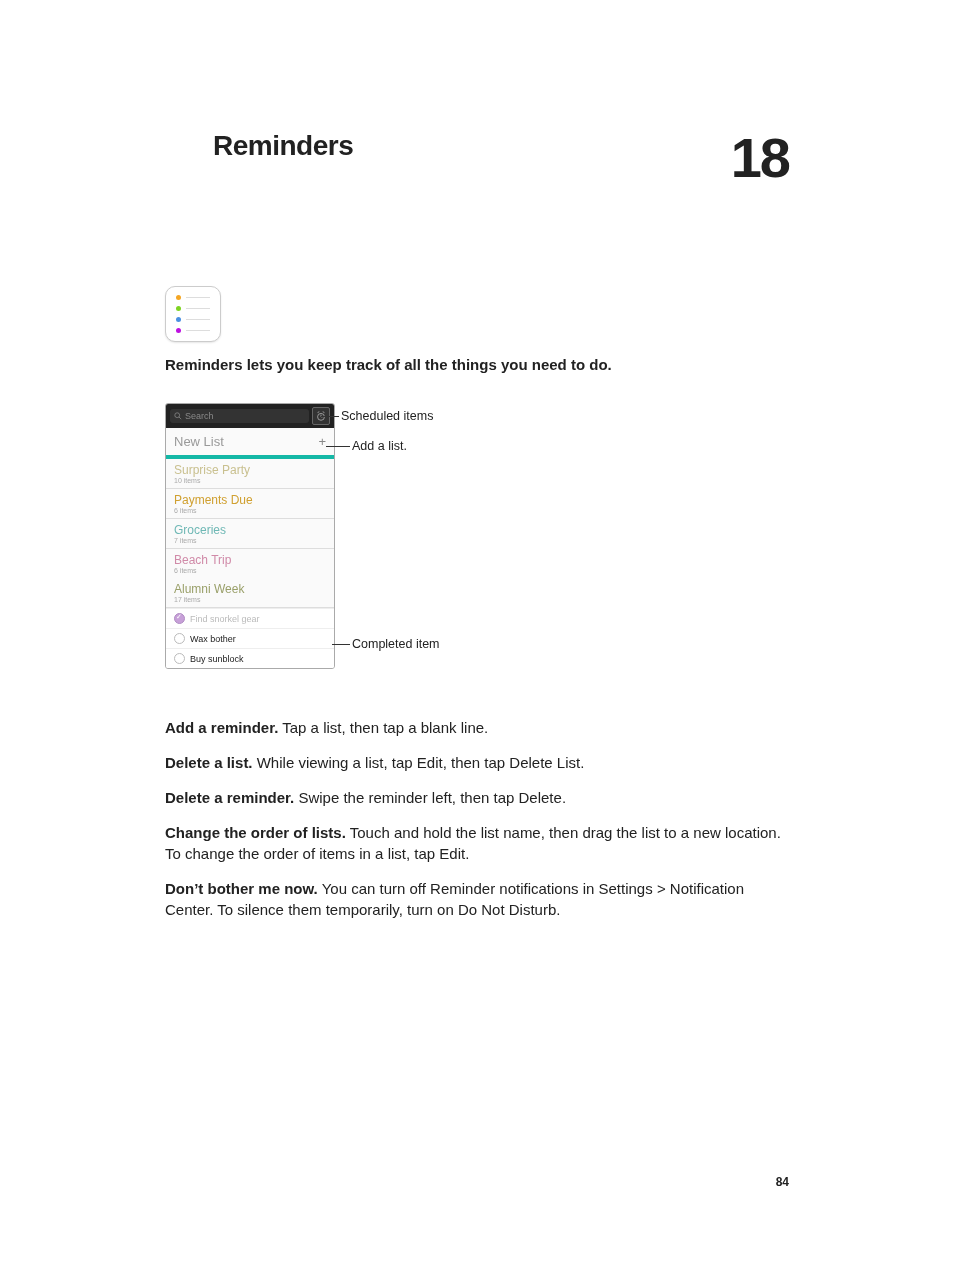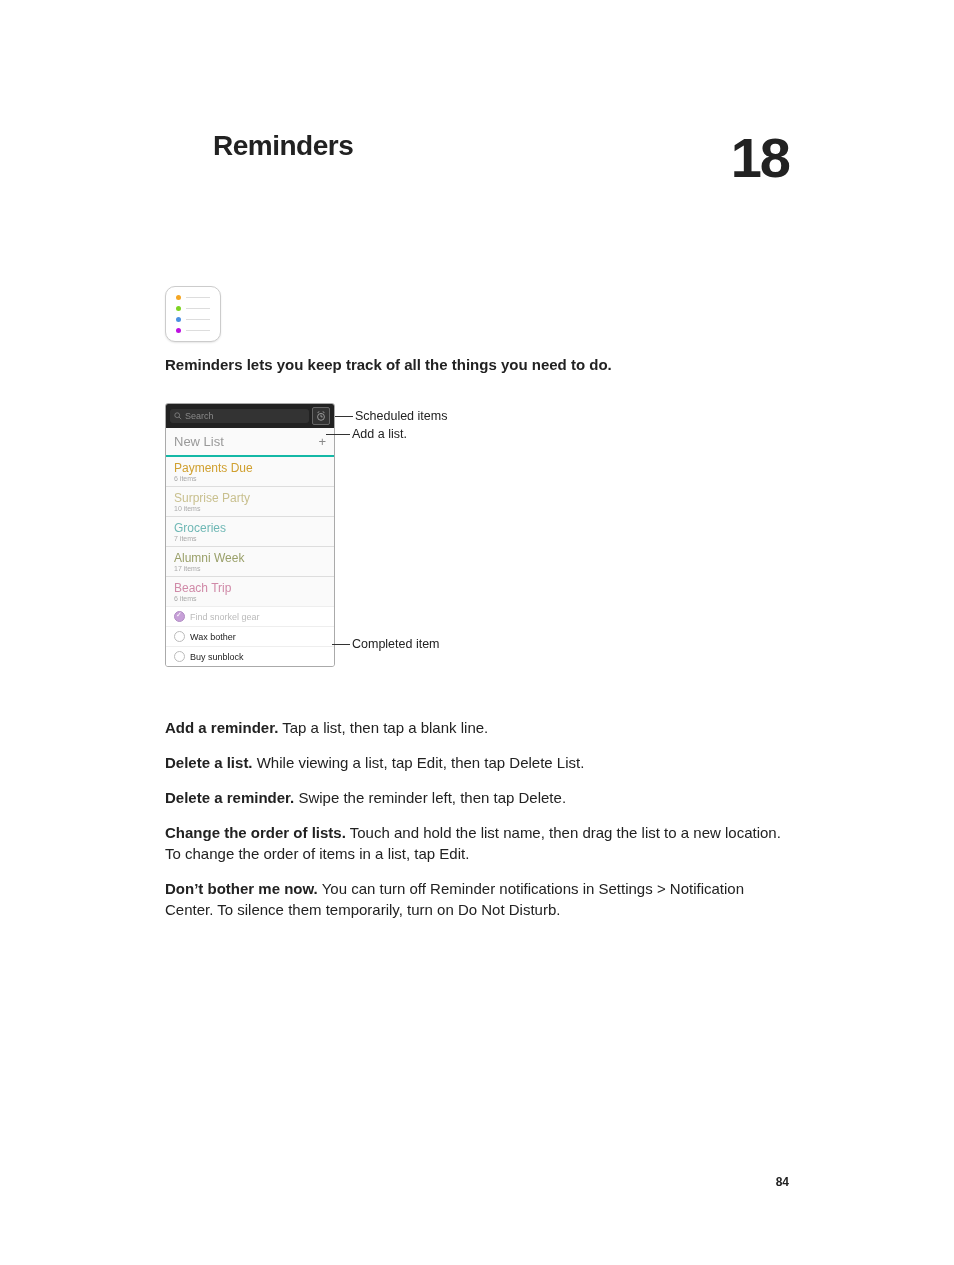--- a/index.html
+++ b/index.html
@@ -123,21 +123,21 @@
   }
   .list-card-sub {
     font-size: 7px;
     color: #aaa;
   }
   .new-list-row {
     display: flex;
     align-items: center;
     justify-content: space-between;
     padding: 6px 8px;
-    border-bottom: 2px solid #14b8a6;
+    border-bottom: 4px solid #14b8a6;
     background: #fafafa;
   }
   .new-list-row .list-card-title { color: #999; font-size: 13px;}
   .plus {
     color: #888;
     font-size: 13px;
     font-weight: 300;
   }
   .reminder-row {
     display: flex;
@@ -246,59 +246,59 @@
             </svg>
         </div>
       </div>
 
       <div class="new-list-row">
         <span class="list-card-title">New List</span>
         <span class="plus">+</span>
       </div>
 
       <div class="list-card">
+        <div class="list-card-title" style="color:#c9c08f">Surprise Party</div>
+        <div class="list-card-sub">10 items</div>
+      </div>
+      <div class="list-card">
         <div class="list-card-title" style="color:#d0a030">Payments Due</div>
         <div class="list-card-sub">6 items</div>
-      </div>
-      <div class="list-card">
-        <div class="list-card-title" style="color:#c9c08f">Surprise Party</div>
-        <div class="list-card-sub">10 items</div>
       </div>
       <div class="list-card">
         <div class="list-card-title" style="color:#6fb8b5">Groceries</div>
         <div class="list-card-sub">7 items</div>
       </div>
+      <div class="list-card" style="border-bottom:none;">
+        <div class="list-card-title" style="color:#d08aa8">Beach Trip</div>
+        <div class="list-card-sub">6 items</div>
+      </div>
       <div class="list-card">
         <div class="list-card-title" style="color:#9aa06a">Alumni Week</div>
         <div class="list-card-sub">17 items</div>
       </div>
-      <div class="list-card" style="border-bottom:none;">
-        <div class="list-card-title" style="color:#d08aa8">Beach Trip</div>
-        <div class="list-card-sub">6 items</div>
-      </div>
 
       <div class="reminder-row done">
         <div class="circle filled"></div>
         <span>Find snorkel gear</span>
       </div>
       <div class="reminder-row">
         <div class="circle"></div>
         <span>Wax bother</span>
       </div>
       <div class="reminder-row">
         <div class="circle"></div>
         <span>Buy sunblock</span>
       </div>
     </div>
 
-    <div class="callout" style="top:6px; left:190px;">
+    <div class="callout" style="top:6px; left:176px;">
       <div class="line" style="width:18px; left:-20px; top:7px;"></div>
       <span>Scheduled items</span>
     </div>
-    <div class="callout" style="top:24px; left:187px;">
+    <div class="callout" style="top:36px; left:187px;">
       <div class="line" style="width:24px; left:-26px; top:7px;"></div>
       <span>Add a list.</span>
     </div>
     <div class="callout" style="top:234px; left:187px;">
       <div class="line" style="width:18px; left:-20px; top:7px;"></div>
       <span>Completed item</span>
     </div>
   </div>
 
   <div class="para"><span class="bold">Add a reminder.</span><span> Tap a list, then tap a blank line.</span></div>

